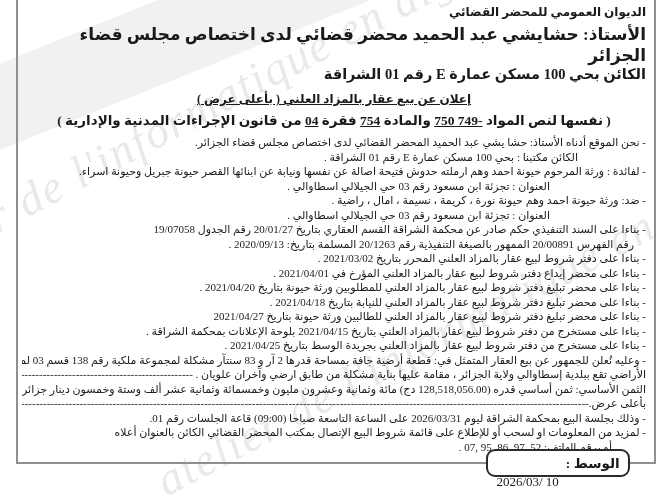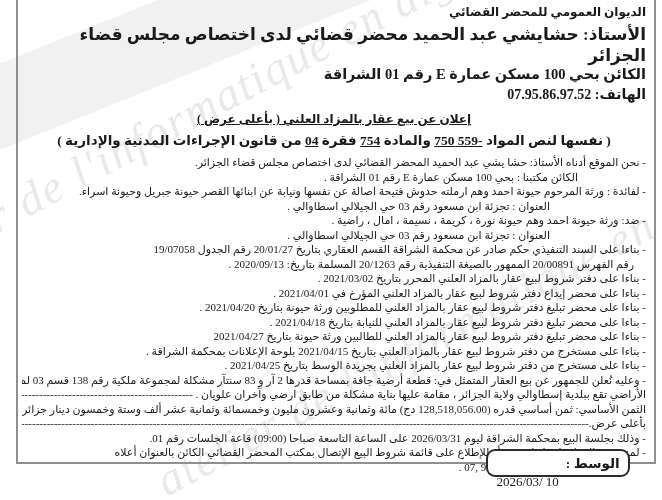--- a/index.html
+++ b/index.html
@@ -44,29 +44,25 @@
 
   <div class="wm wm1">atelier de l'informatique en algerie</div>
   <div class="wm wm2">atelier de l'informatique en algerie</div>
 
   <div class="frame">
 
     <div class="hdr">
       <div class="h1">الديوان العمومي للمحضر القضائي</div>
       <div class="h2">الأستاذ: حشايشي عبد الحميد محضر قضائي لدى اختصاص مجلس قضاء الجزائر</div>
       <div class="h3">الكائن بحي 100 مسكن عمارة E رقم 01 الشراقة</div>
-      <div class="h4">
-        <span>الهاتف:</span>
-        <span dir="ltr">07.95.86.97.52</span>
-      </div>
     </div>
 
     <div class="title">إعلان عن بيع عقار بالمزاد العلني ( بأعلى عرض )</div>
 
-    <div class="subtitle"><span>( نفسها لنص المواد </span><span class="u">-559 750</span><span> والمادة </span><span class="u">754</span><span> فقرة </span><span class="u">04</span><span> من قانون الإجراءات المدنية والإدارية )</span></div>
+    <div class="subtitle"><span>( نفسها لنص المواد </span><span class="u">-749 750</span><span> والمادة </span><span class="u">754</span><span> فقرة </span><span class="u">04</span><span> من قانون الإجراءات المدنية والإدارية )</span></div>
 
     <div class="body">
         <div class="line">- نحن الموقع أدناه الأستاذ: حشا يشي عبد الحميد المحضر القضائي لدى اختصاص مجلس قضاء الجزائر.</div>
         <div class="line" style="padding-right: 68px;">الكائن مكتبنا : بحي 100 مسكن عمارة E رقم 01 الشراقة .</div>
         <div class="line">- لفائدة : ورثة المرحوم حيونة احمد وهم ارملته حدوش فتيحة اصالة عن نفسها ونيابة عن ابنائها القصر حيونة جبريل وحيونة اسراء.</div>
         <div class="line" style="padding-right: 96px;">العنوان : تجزئة ابن مسعود رقم 03 حي الجيلالي اسطاوالي .</div>
         <div class="line">- ضد: ورثة حيونة احمد وهم حيونة نورة ، كريمة ، نسيمة ، امال ، راضية .</div>
         <div class="line" style="padding-right: 96px;">العنوان : تجزئة ابن مسعود رقم 03 حي الجيلالي اسطاوالي .</div>
         <div class="line">- بناءا على السند التنفيذي حكم صادر عن محكمة  الشراقة القسم العقاري بتاريخ 20/01/27 رقم الجدول 19/07058</div>
         <div class="line" style="padding-right: 12px;">رقم الفهرس 20/00891  الممهور بالصيغة التنفيذية رقم 20/1263 المسلمة بتاريخ: 2020/09/13 .</div>

